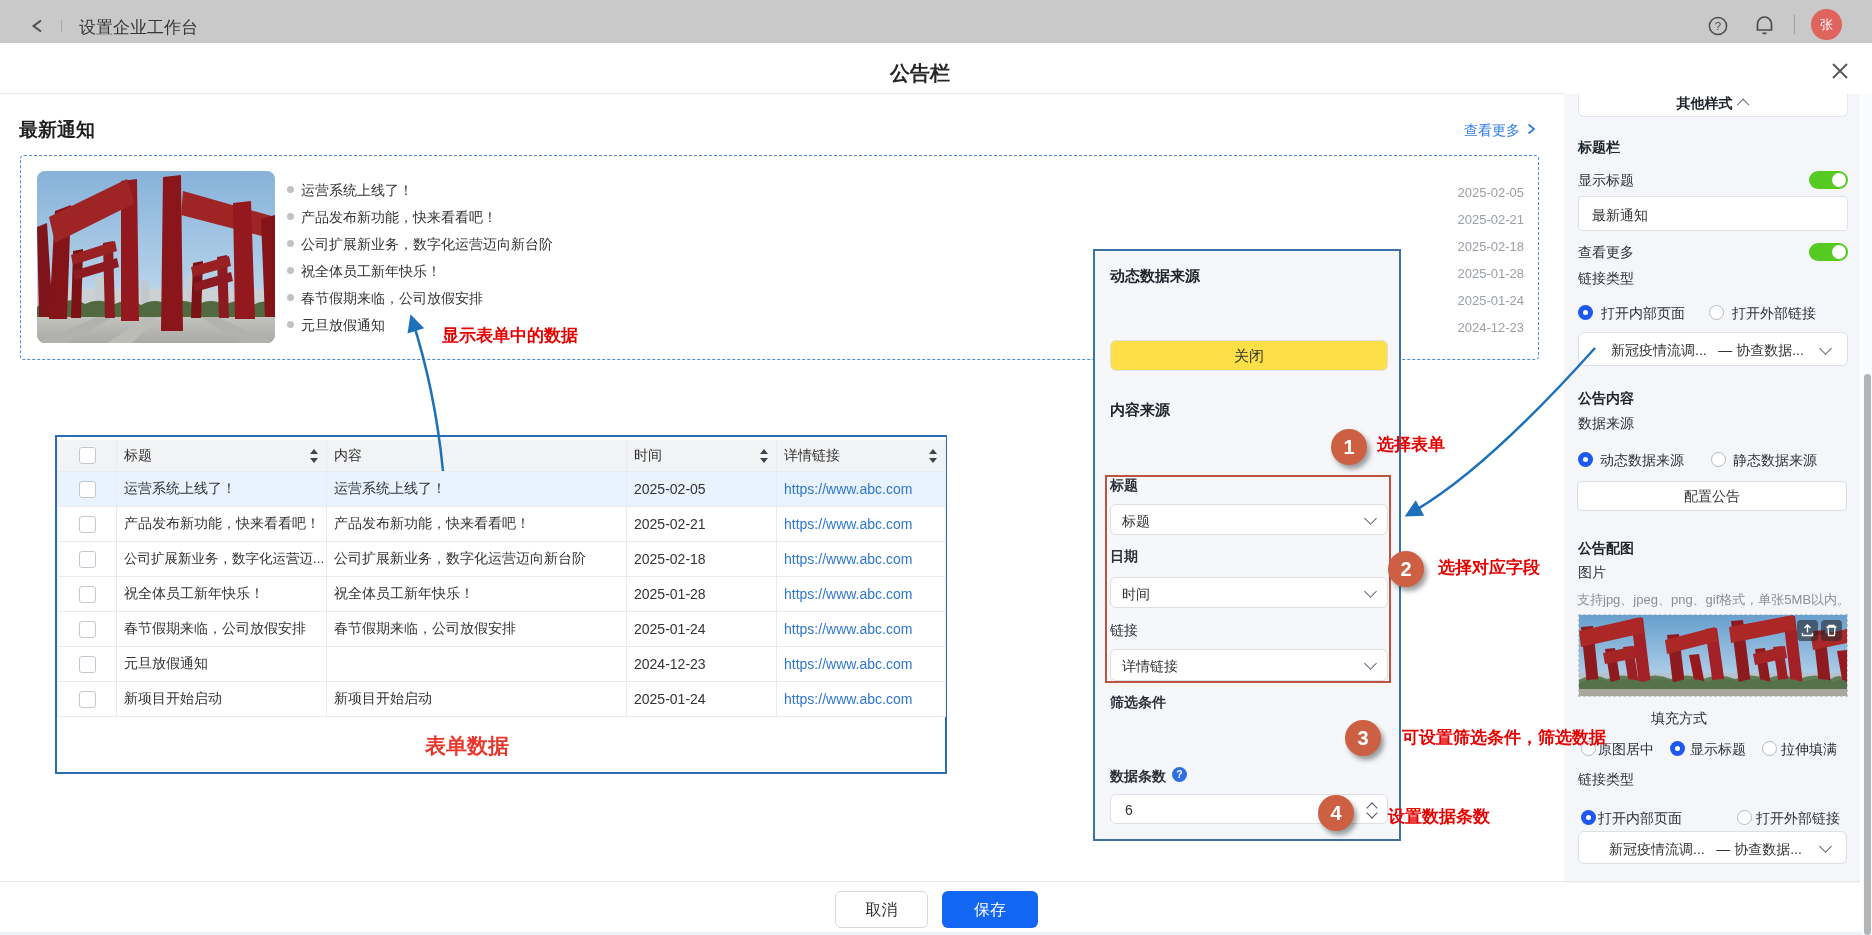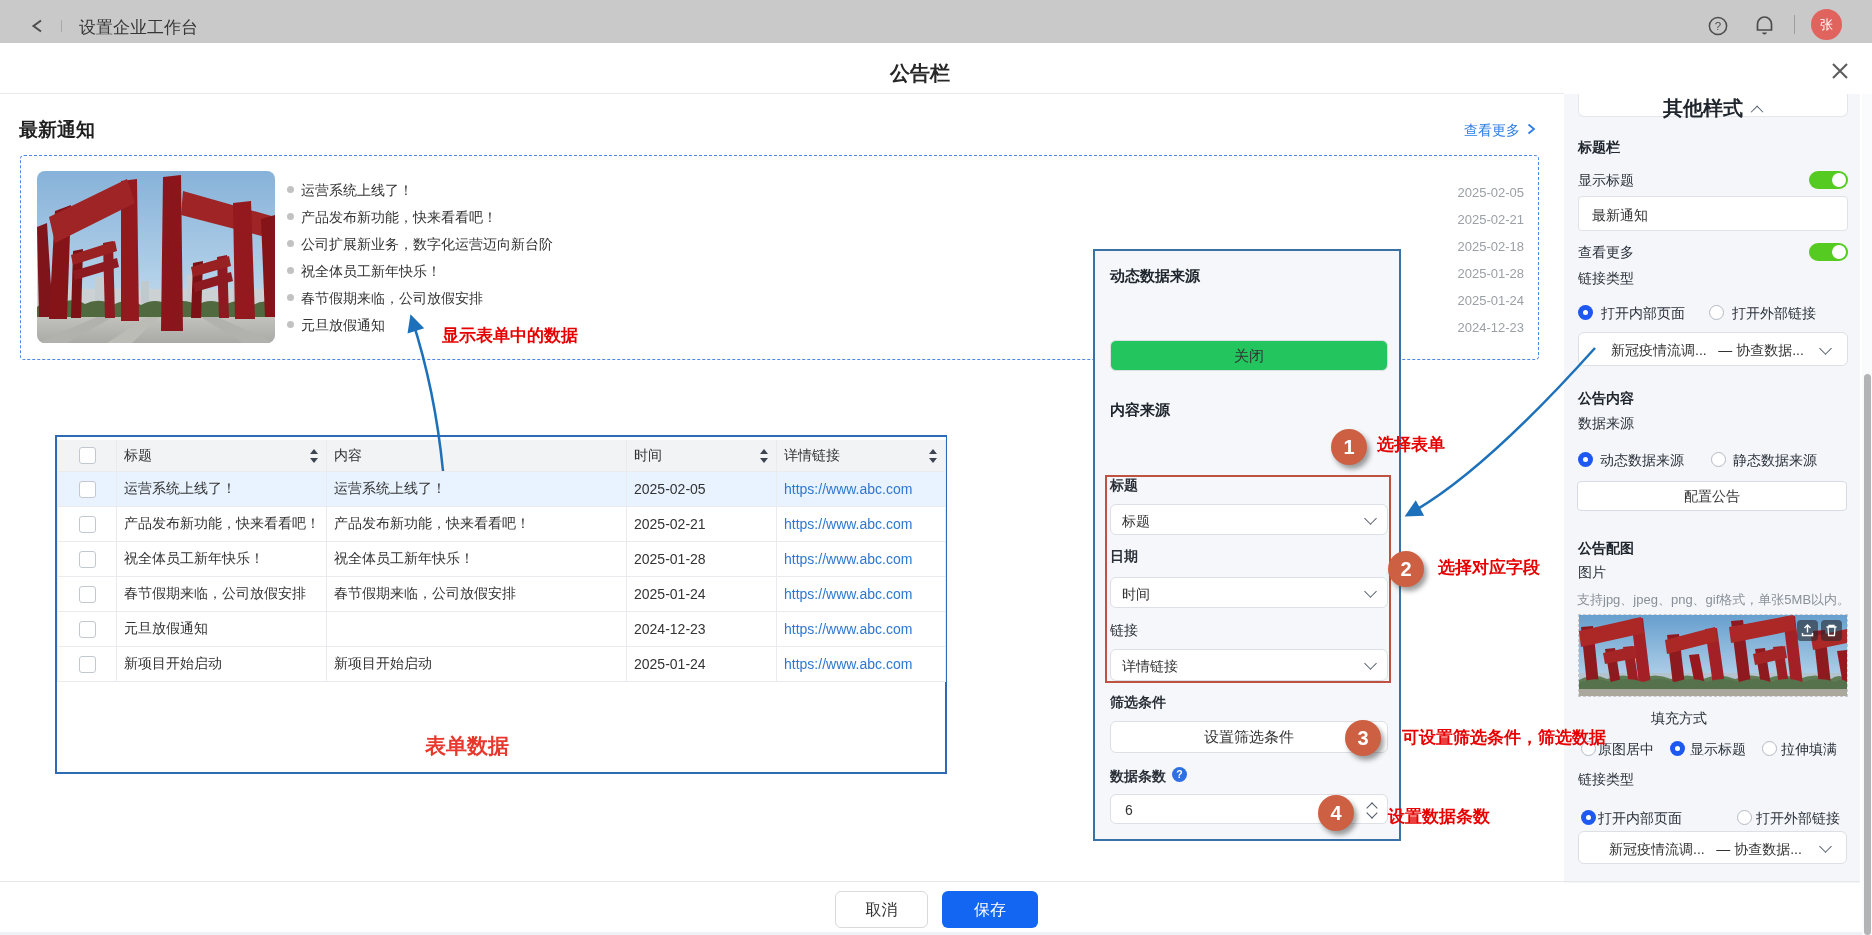--- a/index.html
+++ b/index.html
@@ -172,20 +172,27 @@
           </tr>
         <tr>
             <td class="tc"><span class="cb"></span></td>
             <td class="td">产品发布新功能，快来看看吧！</td>
             <td class="td">产品发布新功能，快来看看吧！</td>
             <td class="td">2025-02-21</td>
             <td class="td"><span class="lnk">https://www.abc.com</span></td>
           </tr>
         <tr>
             <td class="tc"><span class="cb"></span></td>
+            <td class="td" style="font-size:13.5px">公司扩展新业务，数字化运营迈...</td>
+            <td class="td">公司扩展新业务，数字化运营迈向新台阶</td>
+            <td class="td">2025-02-18</td>
+            <td class="td"><span class="lnk">https://www.abc.com</span></td>
+          </tr>
+        <tr>
+            <td class="tc"><span class="cb"></span></td>
             <td class="td">祝全体员工新年快乐！</td>
             <td class="td">祝全体员工新年快乐！</td>
             <td class="td">2025-01-28</td>
             <td class="td"><span class="lnk">https://www.abc.com</span></td>
           </tr>
         <tr>
             <td class="tc"><span class="cb"></span></td>
             <td class="td">春节假期来临，公司放假安排</td>
             <td class="td">春节假期来临，公司放假安排</td>
             <td class="td">2025-01-24</td>
@@ -216,40 +223,39 @@
         <path d="M0.5 0.5 L7.5 4 L0.5 7.5 Z" fill="#1d71ba"></path>
       </marker>
     </defs>
     <path d="M443 471 Q435 390 412 319" fill="none" stroke="#1d71ba" stroke-width="2.5" marker-end="url(#ah)"></path>
     <path d="M1595 348 Q1482 474 1409 514" fill="none" stroke="#1d71ba" stroke-width="2.5" marker-end="url(#ah)"></path>
   </svg>
   <div class="red abs" style="left:442px;top:324px">显示表单中的数据</div>
 
   <div class="abs" style="left:1093px;top:249px;width:308px;height:592px;background:#f5f7fa;border:2px solid #3a72a8;box-sizing:border-box">
     <div class="abs b" style="left:15px;top:16px;font-size:15px;color:#20262e">动态数据来源</div>
-    <div class="abs" style="left:15px;top:89px;width:278px;height:31px;background:#22c55e;border:1px solid #dcdfe4;border-radius:6px;box-sizing:border-box;font-size:15px;color:#333;text-align:center;line-height:29px">关闭</div>
+    <div class="abs" style="left:15px;top:89px;width:278px;height:31px;background:#fde047;border:1px solid #dcdfe4;border-radius:6px;box-sizing:border-box;font-size:15px;color:#333;text-align:center;line-height:29px">关闭</div>
     <div class="abs b" style="left:15px;top:150px;font-size:15px;color:#20262e">内容来源</div>
     <div class="abs" style="left:10px;top:224px;width:286px;height:208px;border:2px solid #bd5340;box-sizing:border-box"></div>
     <div class="abs" style="left:15px;top:226px;font-size:14px;font-weight:bold;color:#2a2f38">标题</div>
     <div class="dd" style="left:15px;top:253px;width:278px;height:31px">
       <div style="position:absolute;left:11px;top:8px;font-size:14px;color:#333">标题</div>
       <span class="chev" style="right:12px;top:9px"></span>
     </div>
     <div class="abs" style="left:15px;top:297px;font-size:14px;font-weight:bold;color:#2a2f38">日期</div>
     <div class="dd" style="left:15px;top:326px;width:278px;height:31px">
       <div style="position:absolute;left:11px;top:8px;font-size:14px;color:#333">时间</div>
       <span class="chev" style="right:12px;top:9px"></span>
     </div>
     <div class="abs" style="left:15px;top:371px;font-size:14px;font-weight:normal;color:#2a2f38">链接</div>
     <div class="dd" style="left:15px;top:398px;width:278px;height:32px">
       <div style="position:absolute;left:11px;top:8px;font-size:14px;color:#333">详情链接</div>
       <span class="chev" style="right:12px;top:9px"></span>
     </div>
     <div class="abs" style="left:15px;top:443px;font-size:14px;font-weight:bold;color:#2a2f38">筛选条件</div>
-    <div class="abs" style="left:15px;top:470px;width:278px;height:32px;background:#fff;border:1px solid #dcdfe4;border-radius:6px;box-sizing:border-box;font-size:15px;color:#333;text-align:center;line-height:30px">设置筛选条件</div>
     <div class="abs" style="left:15px;top:517px;font-size:14px;font-weight:bold;color:#2a2f38">数据条数</div>
     <svg class="abs" style="left:77px;top:516px" width="15" height="15" viewBox="0 0 15 15">
       <circle cx="7.5" cy="7.5" r="7.5" fill="#2f6fe4"></circle>
       <text x="7.5" y="11.4" font-size="10.5" text-anchor="middle" fill="#fff" font-family="Liberation Sans" font-weight="bold">?</text>
     </svg>
     <div class="dd" style="left:15px;top:543px;width:278px;height:30px">
       <div style="position:absolute;left:14px;top:7px;font-size:14px;color:#333">6</div>
       <span class="chev" style="right:11px;top:9px;width:7px;height:7px;transform:rotate(-135deg);border-color:#515a68"></span>
       <span class="chev" style="right:11px;top:14px;width:7px;height:7px;border-color:#515a68"></span>
     </div>
@@ -259,21 +265,21 @@
   <div class="red abs" style="left:1377px;top:433px">选择表单</div>
   <div class="circ" style="left:1388px;top:551px">2</div>
   <div class="red abs" style="left:1438px;top:556px">选择对应字段</div>
   <div class="circ" style="left:1345px;top:720px">3</div>
   <div class="red abs" style="left:1402px;top:726px">可设置筛选条件，筛选数据</div>
   <div class="circ" style="left:1318px;top:795px">4</div>
   <div class="red abs" style="left:1388px;top:805px">设置数据条数</div>
 
   <div class="abs" style="left:1564px;top:94px;width:296px;height:789px;background:#f4f6f9"></div>
   <div class="abs" style="left:1578px;top:94px;width:270px;height:23px;background:#fff;border:1px solid #e3e6eb;border-top:none;border-radius:0 0 6px 6px;box-sizing:border-box"></div>
-  <div class="abs b" style="left:1578px;top:95px;width:270px;text-align:center;font-size:20px;color:#20262e">其他样式&nbsp;&nbsp;<span style="display:inline-block;width:8px;height:8px;border-left:1.6px solid #596270;border-top:1.6px solid #596270;transform:rotate(45deg) translateY(2px)"></span></div>
+  <div class="abs b" style="left:1578px;top:95px;width:270px;text-align:center;font-size:14px;color:#20262e">其他样式&nbsp;&nbsp;<span style="display:inline-block;width:8px;height:8px;border-left:1.6px solid #596270;border-top:1.6px solid #596270;transform:rotate(45deg) translateY(2px)"></span></div>
   <div class="lbl15 b" style="left:1578px;top:139px;color:#20262e">标题栏</div>
   <div class="lbl15" style="left:1578px;top:172px">显示标题</div>
   <div class="toggle" style="left:1809px;top:171px"></div>
   <div class="abs" style="left:1578px;top:196px;width:270px;height:35px;background:#fff;border:1px solid #dfe2e6;border-radius:4px;box-sizing:border-box">
     <div style="position:absolute;left:13px;top:10px;font-size:14px;color:#333">最新通知</div>
   </div>
   <div class="lbl15" style="left:1578px;top:244px">查看更多</div>
   <div class="toggle" style="left:1809px;top:243px"></div>
   <div class="lbl15" style="left:1578px;top:270px">链接类型</div>
   <div class="radio-on" style="left:1578px;top:305px"></div>

